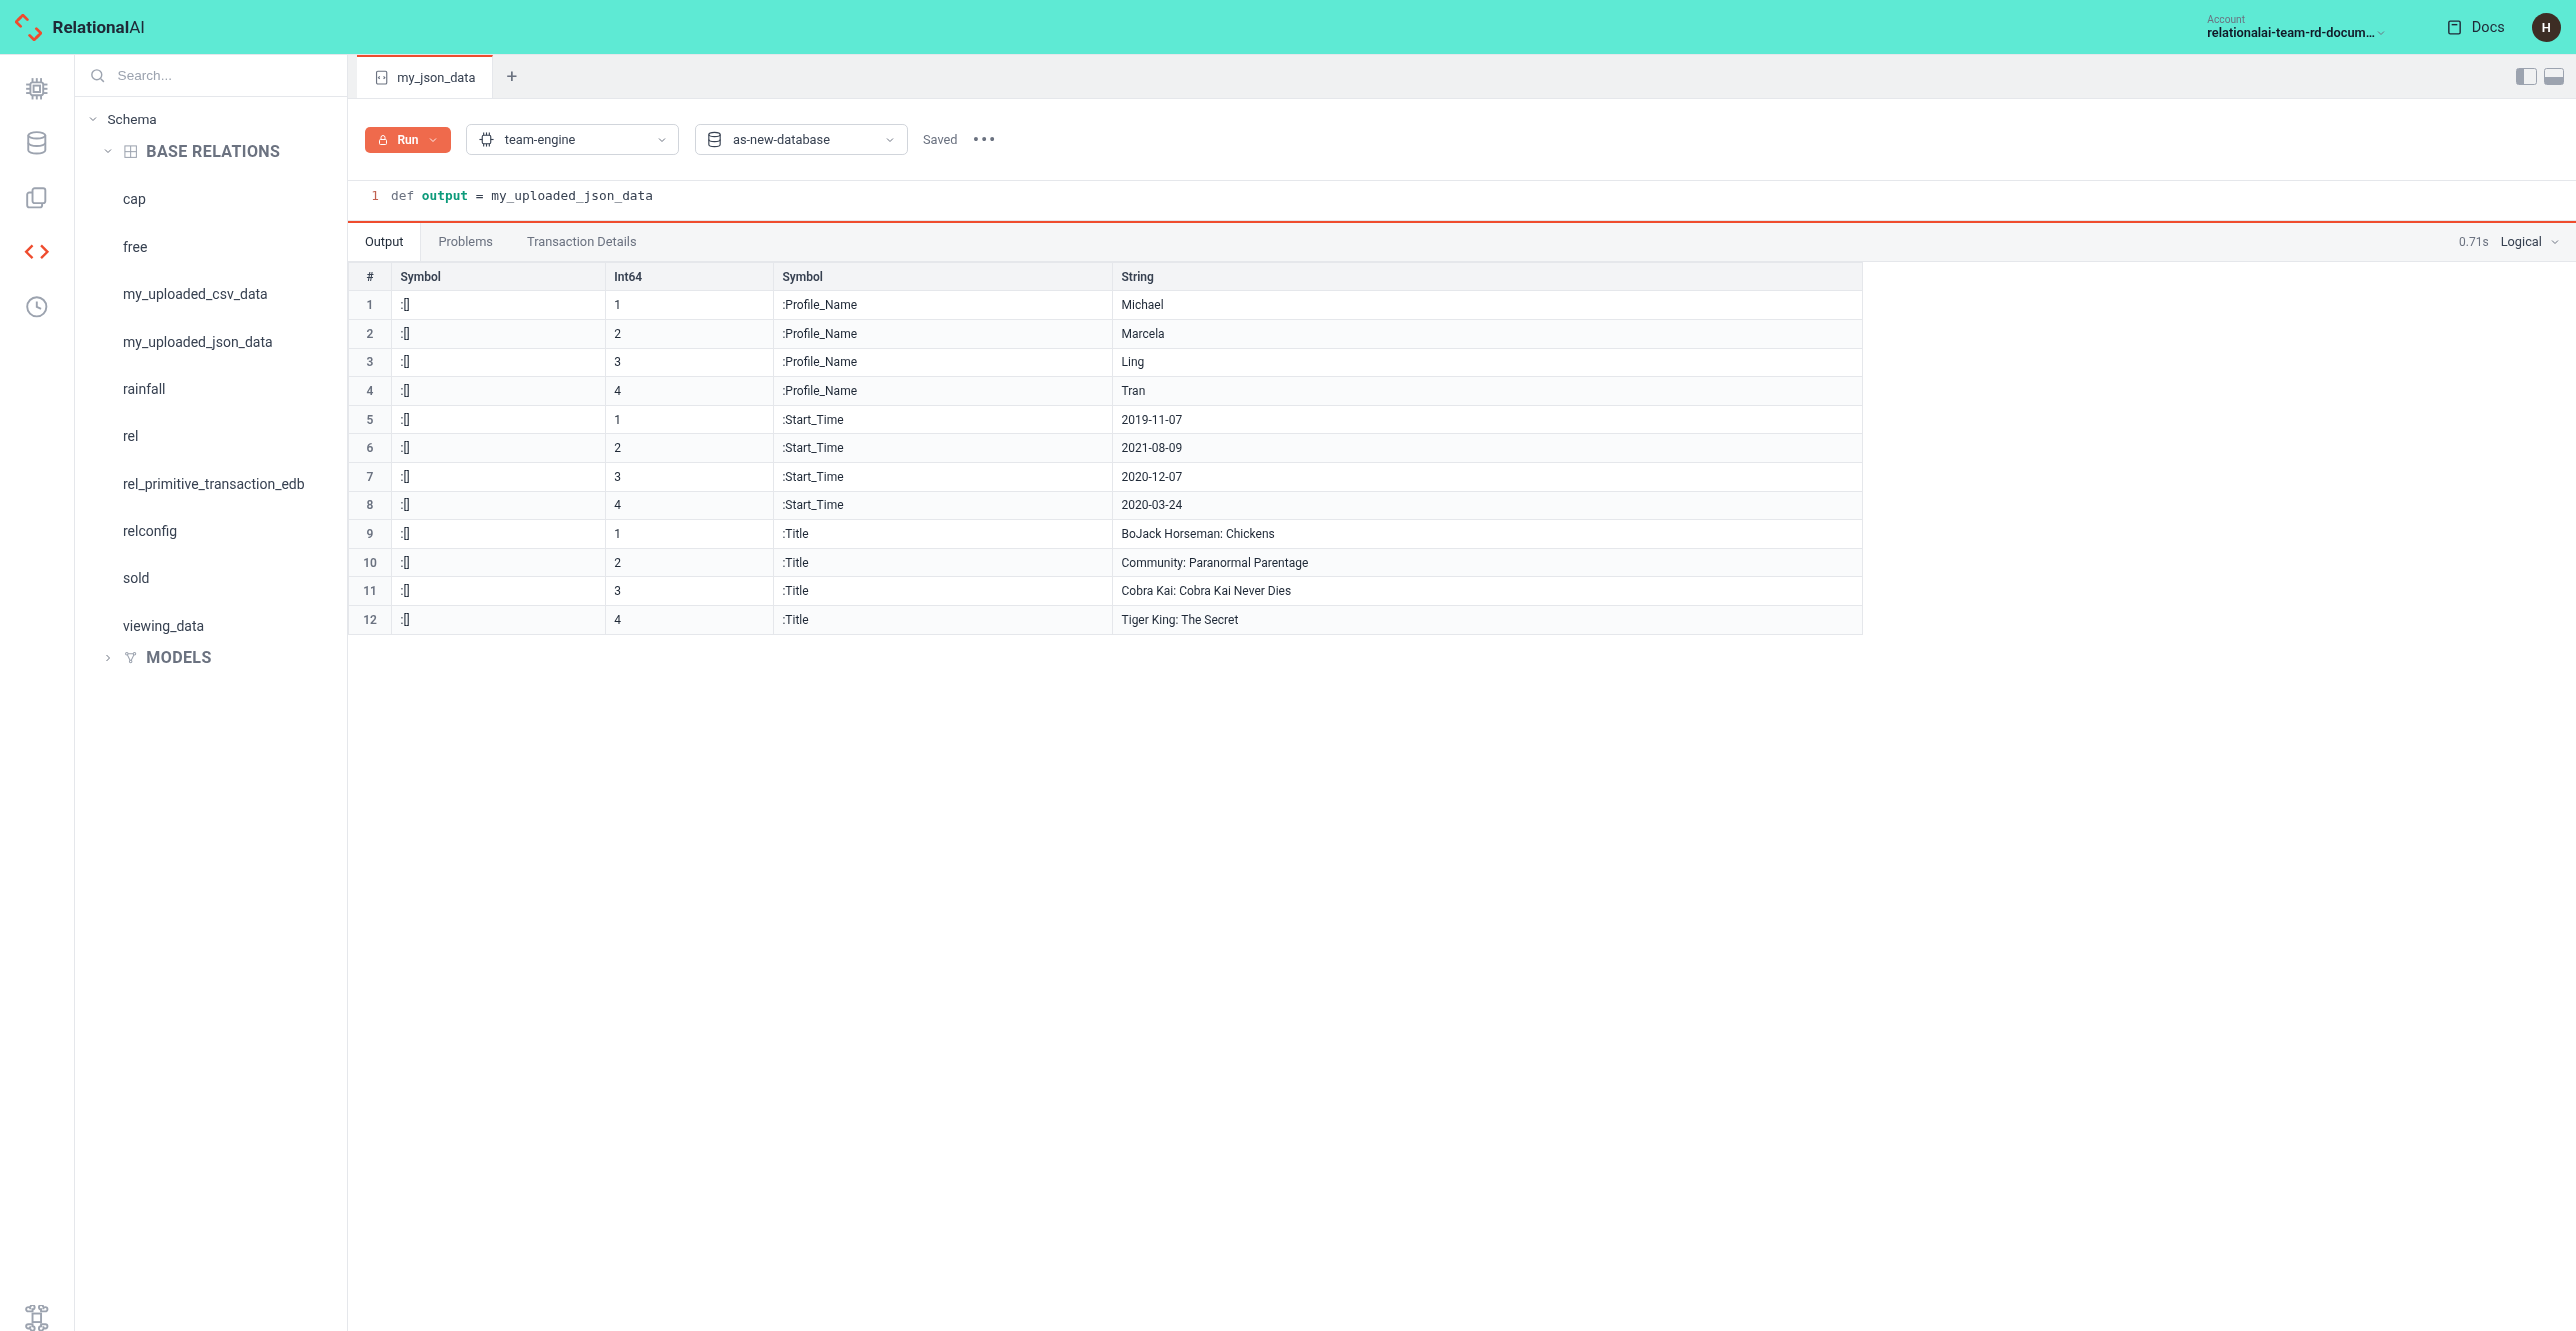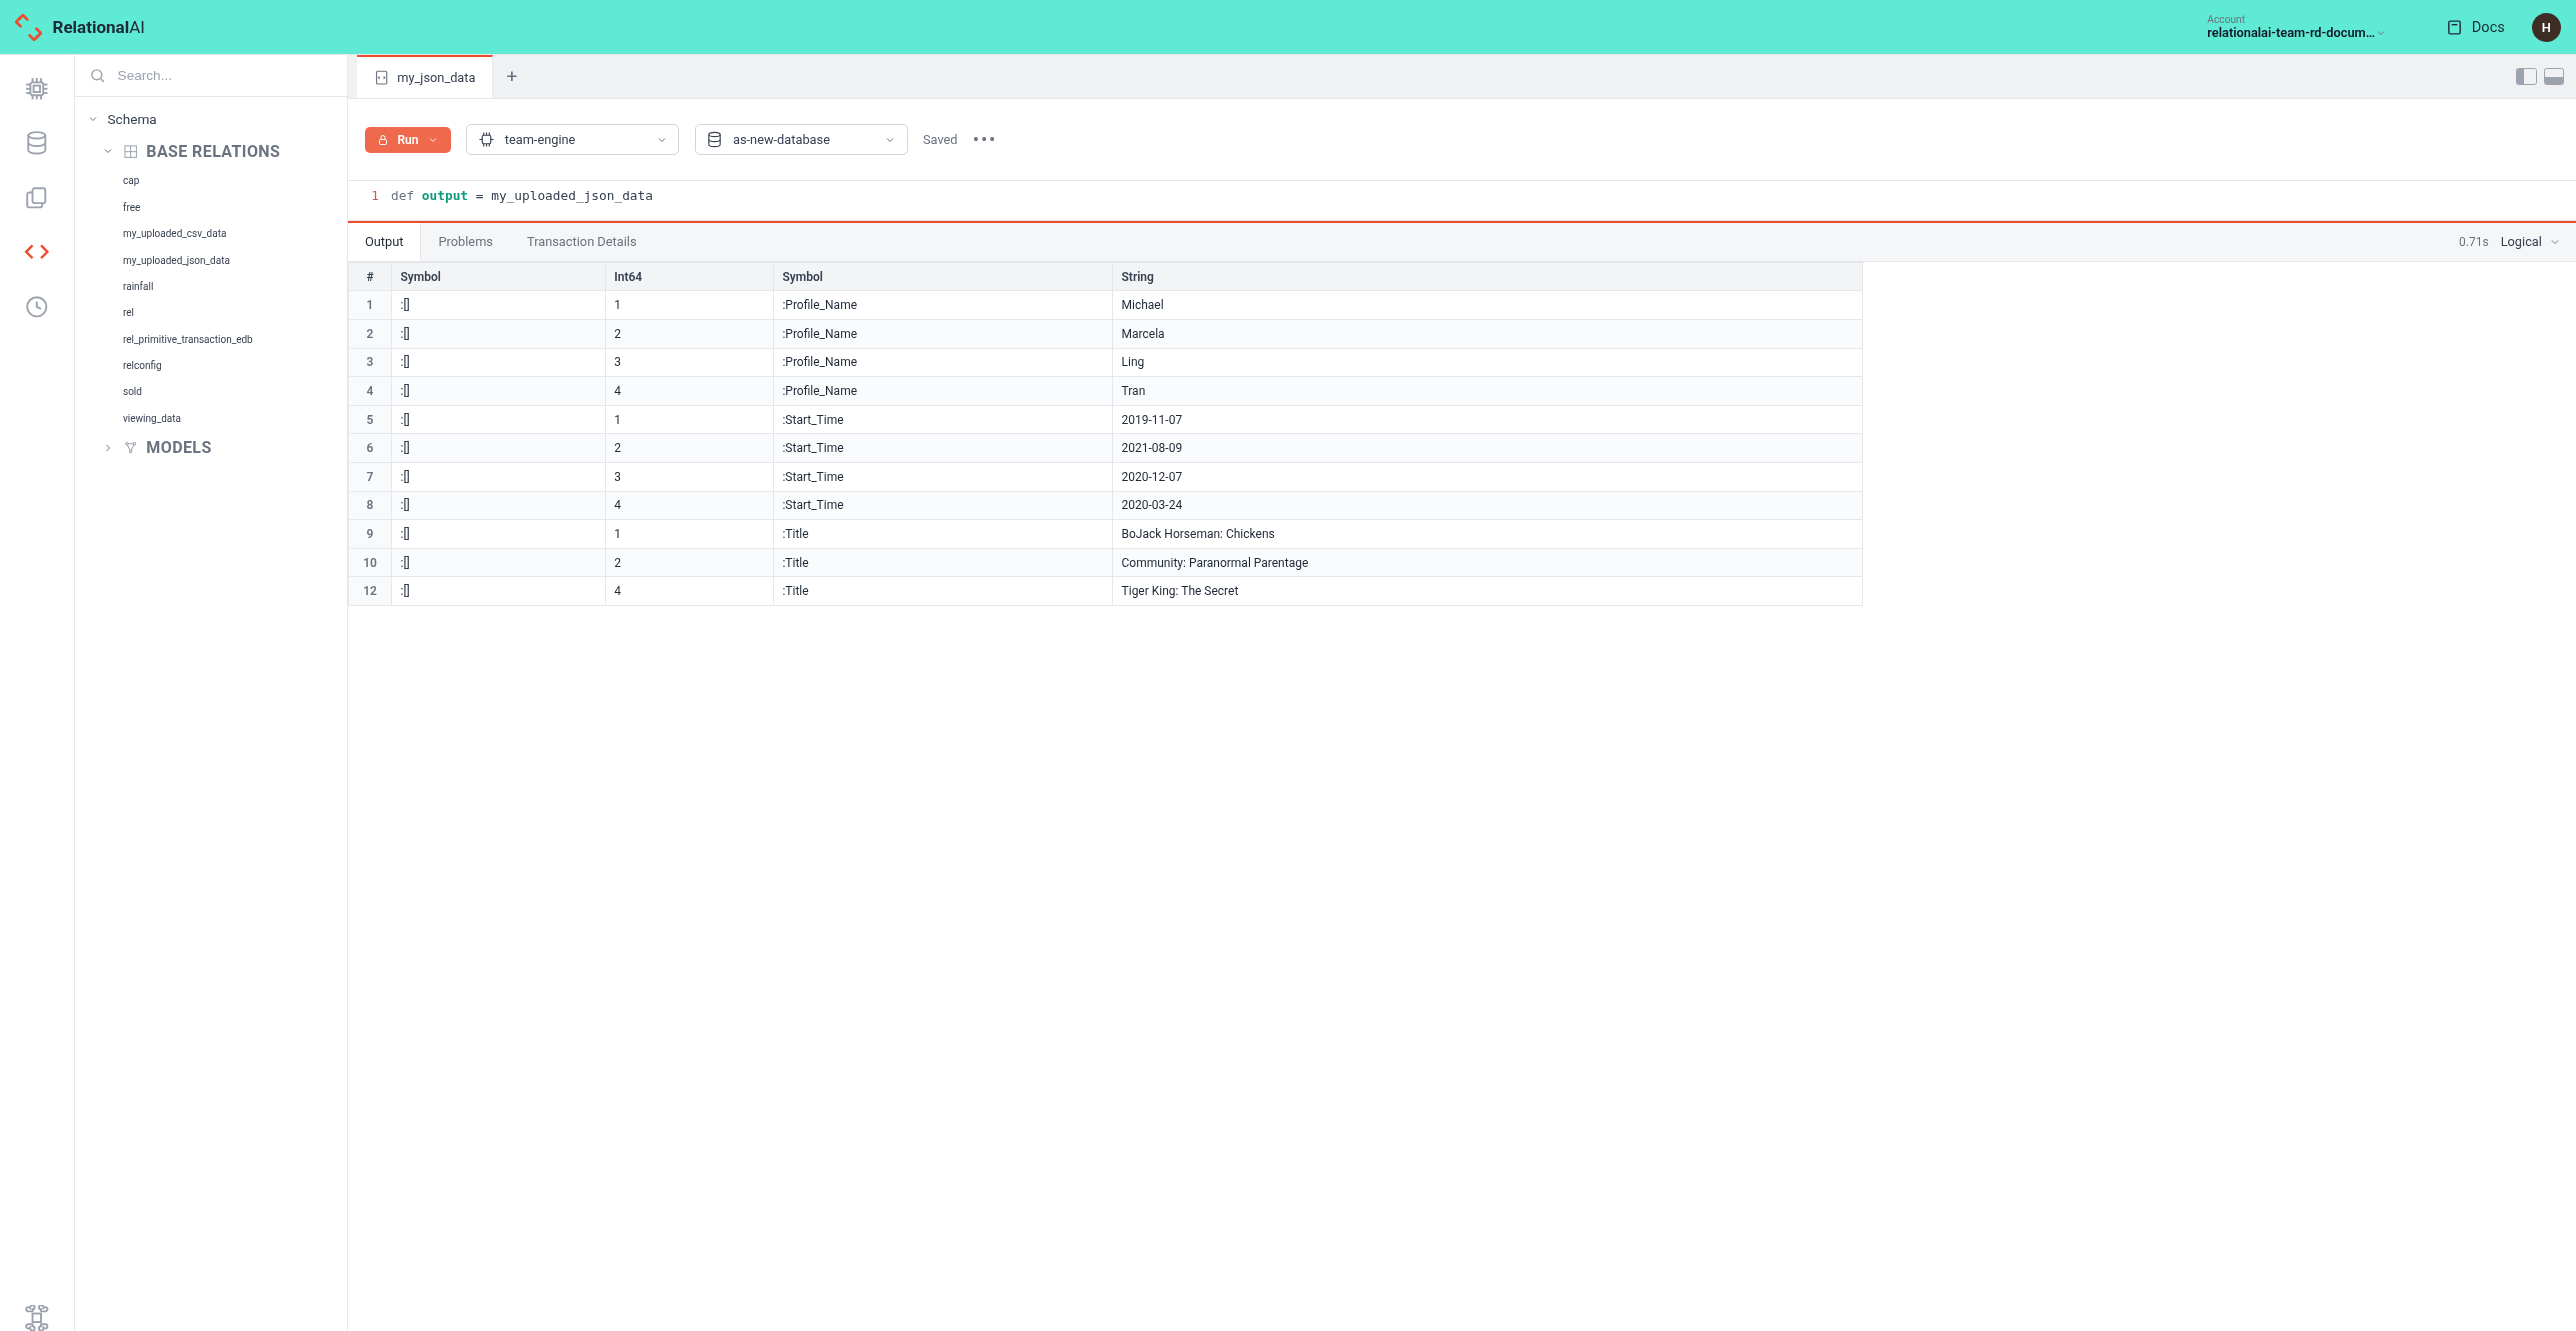--- a/index.html
+++ b/index.html
@@ -30,21 +30,21 @@
 
 .sidebar { width: 273px; background: #fff; border-right: 0.9px solid #e5e7eb; display: flex; flex-direction: column; }
 .search-wrap { display: flex; align-items: center; gap: 12px; padding: 12px 13.6px; border-bottom: 0.9px solid #e5e7eb; color: #9ca3af; }
 .search-wrap input { border: none; outline: none; font-size: 13.6px; flex: 1; color: #374151; }
 .search-wrap input::placeholder { color: #9ca3af; }
 
 .tree { flex: 1; overflow-y: auto; padding: 5.1px 0; }
 .tree-header { display: flex; align-items: center; gap: 8.5px; padding: 8.5px 12px; cursor: pointer; color: #374151; font-size: 13.6px; }
 .tree-group { display: flex; align-items: center; gap: 8.5px; padding: 6.8px 12px 6.8px 27px; font-size: 16px; font-weight: 700; color: #6b7280; letter-spacing: 0.4px; }
 .tree-group.models { padding-left: 27px; }
-.tree-item { padding: 7.7px 12px 7.7px 48px; font-size: 10px; color: #374151; cursor: pointer; }
+.tree-item { padding: 7.7px 12px 7.7px 48px; font-size: 14px; color: #374151; cursor: pointer; margin-top: 16px; }
 .grid-icon { width: 15.3px; height: 15.3px; color: #9ca3af; }
 .chev { width: 12px; height: 12px; color: #6b7280; }
 
 
 .editor-area { flex: 1; display: flex; flex-direction: column; background: #f5f6f7; }
 .tabs-row { display: flex; align-items: center; height: 44px; background: #f0f1f2; border-bottom: 0.9px solid #e5e7eb; padding-left: 8.5px; }
 .file-tab { display: flex; align-items: center; gap: 8.5px; height: 100%; padding: 16px 17px; background: #fff; border-top: 2.6px solid #ef4c2e; border-right: 0.9px solid #e5e7eb; font-size: 12.8px; color: #374151; }
 .code-icon { width: 15.3px; height: 15.3px; color: #6b7280; }
 .add-tab { width: 37px; height: 100%; display: flex; align-items: center; justify-content: center; color: #6b7280; font-size: 19px; cursor: pointer; }
 .tabs-spacer { flex: 1; }
@@ -384,20 +384,27 @@
               <td>BoJack Horseman: Chickens</td>
             </tr>
             <tr>
               <td class="idx">10</td>
               <td>:[]</td>
               <td>2</td>
               <td>:Title</td>
               <td>Community: Paranormal Parentage</td>
             </tr>
             <tr>
+              <td class="idx">11</td>
+              <td>:[]</td>
+              <td>3</td>
+              <td>:Title</td>
+              <td>Cobra Kai: Cobra Kai Never Dies</td>
+            </tr>
+            <tr>
               <td class="idx">12</td>
               <td>:[]</td>
               <td>4</td>
               <td>:Title</td>
               <td>Tiger King: The Secret</td>
             </tr>
           </tbody>
       </table>
     </div>
   </div>

